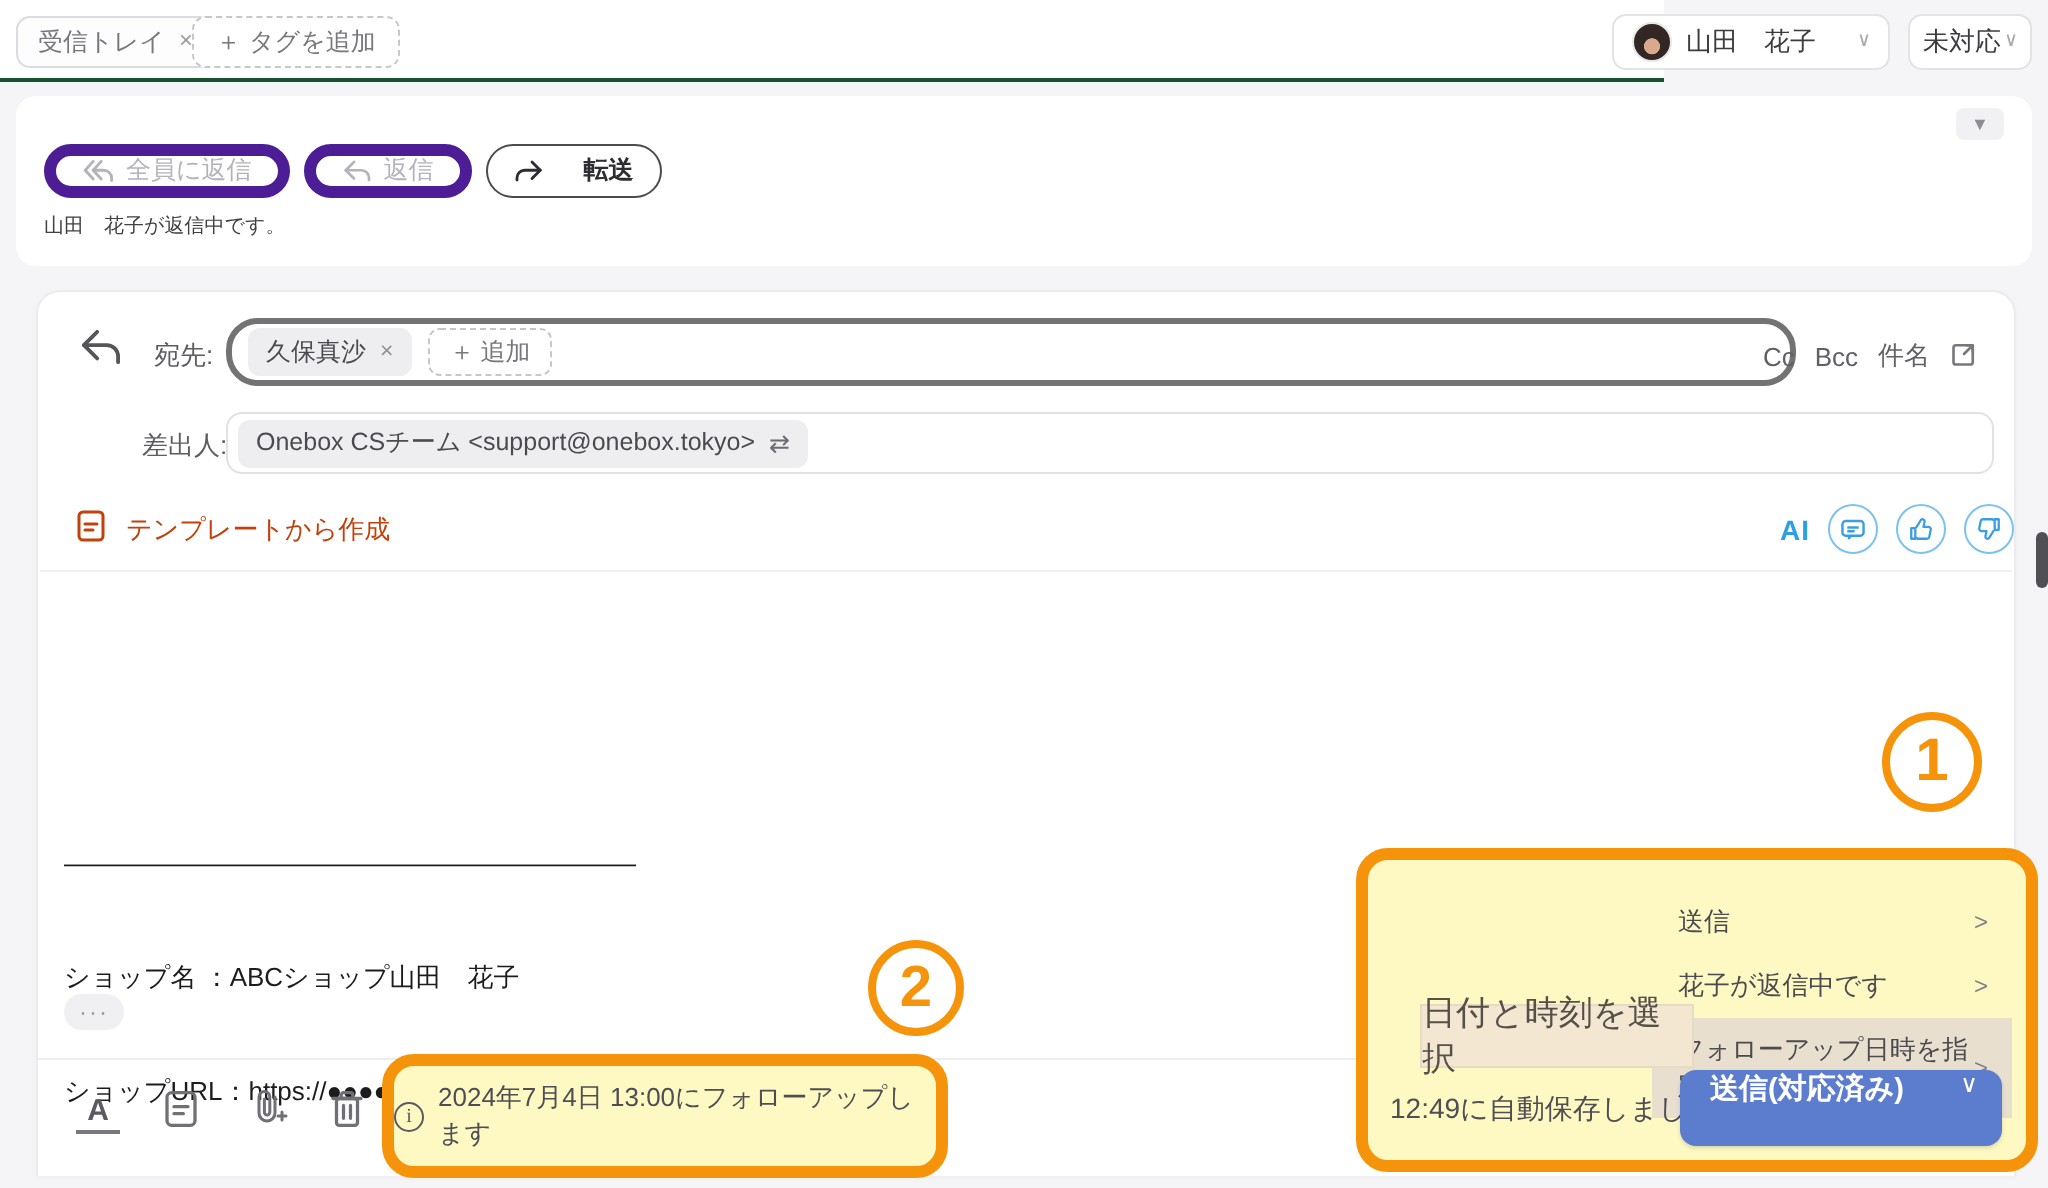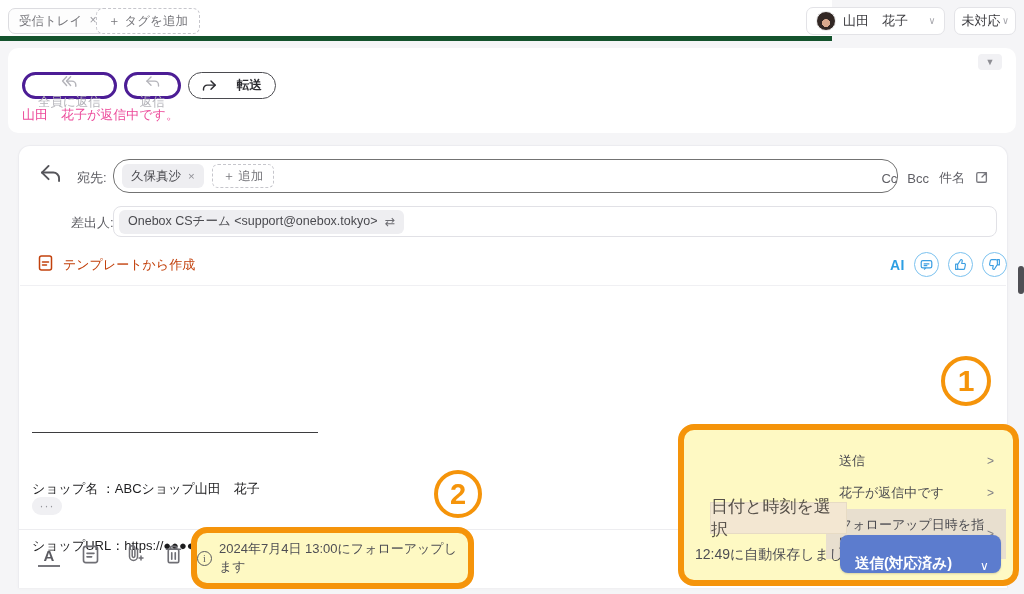--- a/index.html
+++ b/index.html
@@ -2,21 +2,21 @@
 <html><head>
 <meta charset="utf-8">
 <style>
   * { margin:0; padding:0; box-sizing:border-box; }
   html,body { width:1024px; height:594px; }
   body { font-family:"Liberation Sans","DejaVu Sans",sans-serif; background:#f5f5f7; color:#333; }
   .stage { position:relative; width:1024px; height:594px; overflow:hidden; background:#f5f5f7; }
   .abs { position:absolute; }
 
   
-  .topbar { left:0; top:0; width:832px; height:41px; background:#fff; border-bottom:5px solid #14532d;font-family:Liberation Mono, monospace; }
+  .topbar { left:0; top:0; width:832px; height:41px; background:#fff; border-bottom:2px solid #14532d;font-family:Liberation Mono, monospace; }
   .tag-chip { left:8px; top:8px; height:26px; display:flex; align-items:center; gap:7px; padding:0 10px;
               border:1px solid #dcdce0; border-radius:7px; background:#fdfdfd; font-size:12.5px; color:#77777c; cursor:pointer; }
   .tag-chip .x { color:#9a9aa0; font-size:12px; }
   .addtag-btn { left:96px; top:8px; height:26px; display:flex; align-items:center; gap:4px; padding:0 11px;
                 border:1px dashed #c6c6cc; border-radius:7px; font-size:12.5px; color:#77777c; cursor:pointer; background:#fff; }
   .assignee { left:806px; top:7px; width:139px; height:28px; border:1px solid #e3e3e7; border-radius:7px; background:#fff;
               display:flex; align-items:center; gap:7px; padding:0 9px; cursor:pointer; }
   .avatar { width:20px; height:20px; border-radius:50%; background:radial-gradient(circle at 50% 62%, #d9a98e 27%, #322724 29%);
             border:1px solid #e8e8e8; flex:0 0 auto; }
   .assignee-name { font-size:13px; color:#3c3c40; flex:1; }
@@ -24,31 +24,31 @@
   .status-sel { left:954px; top:7px; width:62px; height:28px; border:1px solid #e3e3e7; border-radius:7px; background:#fff;
                 display:flex; align-items:center; justify-content:center; gap:2px; font-size:13px; color:#3c3c40; cursor:pointer; }
 
   
   .reply-card { left:8px; top:48px; width:1008px; height:85px; background:#fff; border-radius:10px; }
   .collapse-btn { right:14px; top:6px; width:24px; height:16px; background:#f1f1f4; border-radius:4px;
                   display:flex; align-items:center; justify-content:center; font-size:9px; color:#8e8e94; cursor:pointer; }
   .hbtn { height:27px; border-radius:14px; display:inline-flex; align-items:center; gap:6px; padding:0 13px;
           font-size:12.5px; background:#fff; cursor:pointer; }
   .hbtn svg { display:block; }
-  .hbtn.muted { border:3px solid #4c1d95; color:#b3b3b9;flex-direction:column; }
+  .hbtn.muted { border:6px solid #4c1d95; color:#b3b3b9; }
   .hbtn.strong { border:1.5px solid #4b4b50; color:#2d2d32; font-weight:bold;gap:20px; }
   .hbtn-row { left:14px; top:24px; display:flex; gap:7px; }
-  .typing-note { left:14px; top:58px; font-size:13px; color:#ec4899; }
+  .typing-note { left:14px; top:58px; font-size:10px; color:#404040; }
 
   
   .compose-card { left:18px; top:145px; width:990px; height:443px; background:#fff; border-radius:12px 12px 0 0;
                   border:1px solid #ececf0; border-bottom:none; box-shadow:0 1px 3px rgba(0,0,0,.03); }
   .reply-big-icon { left:20px; top:18px; color:#55555a; cursor:pointer; }
   .to-label { left:58px; top:23px; font-size:13px; color:#5c5c62; }
-  .to-input { left:94px; top:13px; width:785px; height:34px; border:1px solid #737373; border-radius:16px;
+  .to-input { left:94px; top:13px; width:785px; height:34px; border:3px solid #737373; border-radius:16px;
               display:flex; align-items:center; gap:8px; padding:0 8px; cursor:text; }
   .chip { height:24px; display:inline-flex; align-items:center; gap:7px; padding:0 9px; background:#eeeef1;
           border-radius:6px; font-size:12.5px; color:#4a4a4f; cursor:pointer; }
   .chip .x { color:#8f8f95; font-size:11.5px; }
   .add-chip { height:24px; display:inline-flex; align-items:center; gap:3px; padding:0 10px;
               border:1px dashed #c6c6cc; border-radius:6px; font-size:12.5px; color:#77777c; cursor:pointer; }
   .ccbcc { right:18px; top:23px; display:flex; align-items:center; gap:10px; font-size:13px; color:#606066; }
   .ccbcc span { cursor:pointer; }
   .from-label { left:52px; top:68px; font-size:13px; color:#5c5c62; }
   .from-input { left:94px; top:60px; width:884px; height:31px; border:1px solid #e1e1e6; border-radius:8px;
@@ -79,21 +79,21 @@
   .anno1 { left:678px; top:424px; width:341px; height:162px; }
   .send-menu { left:142px; top:15px; width:180px; }
   .menu-item { display:flex; justify-content:space-between; align-items:center; padding:7px 12px 7px 13px;
                font-size:13px; color:#4b4b50; cursor:pointer; }
   .menu-item .arr { color:#7f7f85; font-size:12px; }
   .menu-item.hovered { background:#E8DFCF; }
   .submenu-chip { left:26px; top:72px; width:137px; height:32px; background:#F3E7D2; border:1px solid #e7dbc4;
                   display:flex; align-items:center; justify-content:center; font-size:17px; color:#565049; cursor:pointer; }
   .autosave { left:11px; bottom:16px; font-size:14px; color:#4e4e54; }
   .send-split { right:12px; bottom:7px; height:38px; border-radius:8px; background:#5C7CCE; display:flex;
-                align-items:flex-end; overflow:hidden; box-shadow:0 1px 2px rgba(0,0,0,.15); }
+                align-items:flex-start; overflow:hidden; box-shadow:0 1px 2px rgba(0,0,0,.15); }
   .send-main { display:flex; align-items:center; padding:0 15px; color:#fff; font-weight:bold; font-size:14.5px; cursor:pointer; }
   .send-sep { width:1px; background:rgba(255,255,255,.55); margin:6px 0; }
   .send-caret { width:33px; display:flex; align-items:center; justify-content:center; color:#fff; font-size:12px; cursor:pointer; }
 
   .badge { border:4px solid #F5940A; border-radius:50%; color:#F5940A; font-weight:bold; background:transparent;
            display:flex; align-items:center; justify-content:center; z-index:6; }
   .badge1 { left:941px; top:356px; width:50px; height:50px; font-size:30px; }
   .badge2 { left:434px; top:470px; width:48px; height:48px; font-size:29px; }
 
   .scroll-thumb { right:0; top:266px; width:6px; height:28px; background:#4f4f54; border-radius:3px; }

